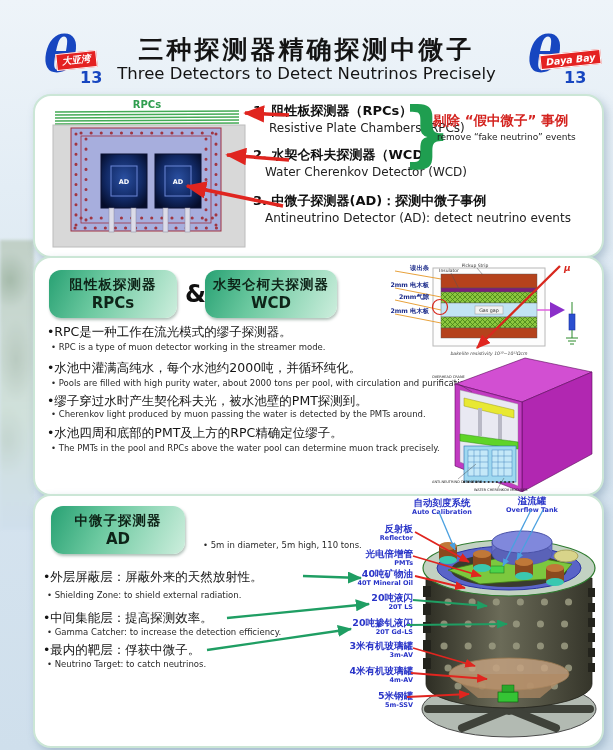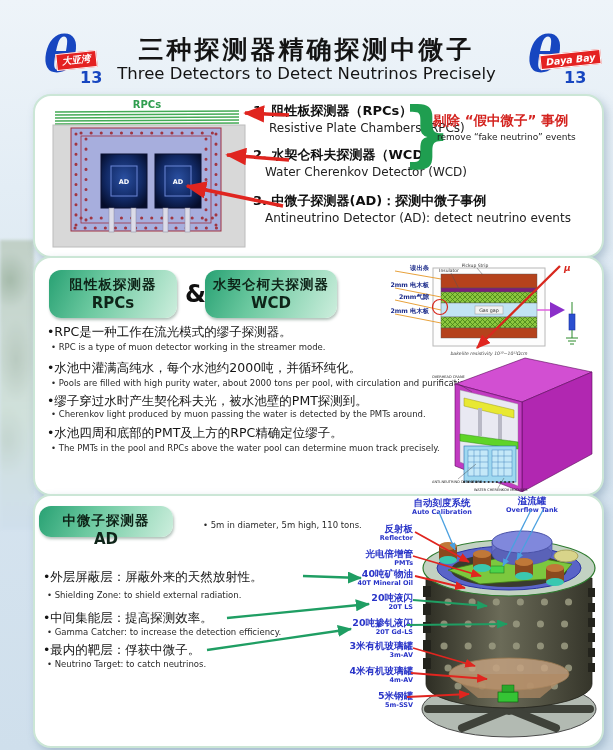--- a/index.html
+++ b/index.html
@@ -259,25 +259,25 @@
 
     <svg class="abs" style="left:0;top:0;pointer-events:none" width="567" height="236" viewBox="0 0 567 236">
       <line x1="525" y1="8" x2="442" y2="90" stroke="#d8281e" stroke-width="2.4" marker-end="url(#mRed)"></line>
       <text x="529" y="13" font-size="9" font-weight="bold" font-style="italic" fill="#d8281e">μ</text>
       <circle cx="405" cy="49" r="7.5" fill="none" stroke="#d8281e" stroke-width="1.2"></circle>
     </svg>
   </section>
 
   <section class="panel" style="left:33px;top:494px;width:567px;height:250px;">
 
-    <div class="gbox" style="left:4px;top:10px;width:134px;height:31px">
+    <div class="gbox" style="left:16px;top:10px;width:134px;height:48px">
       <span class="bz">中微子探测器</span>
       <span class="be">AD</span>
     </div>
-    <div class="abs ben" style="left:168px;top:24px">• 5m in diameter, 5m high, 110 tons.</div>
+    <div class="abs ben" style="left:168px;top:44px">• 5m in diameter, 5m high, 110 tons.</div>
 
     <div class="abs ben" style="left:12px;top:94px">• Shielding Zone: to shield external radiation.</div>
     <div class="abs bzh" style="left:8px;top:73px">•外层屏蔽层：屏蔽外来的天然放射性。</div>
     <div class="abs bzh" style="left:8px;top:114px">•中间集能层：提高探测效率。</div>
     <div class="abs ben" style="left:12px;top:131px">• Gamma Catcher: to increase the detection efficiency.</div>
     <div class="abs bzh" style="left:8px;top:146px">•最内的靶层：俘获中微子。</div>
     <div class="abs ben" style="left:12px;top:163px">• Neutrino Target: to catch neutrinos.</div>
 
     <div class="adlbl center" style="left:352px;top:2px">
       <span class="z">自动刻度系统</span>

